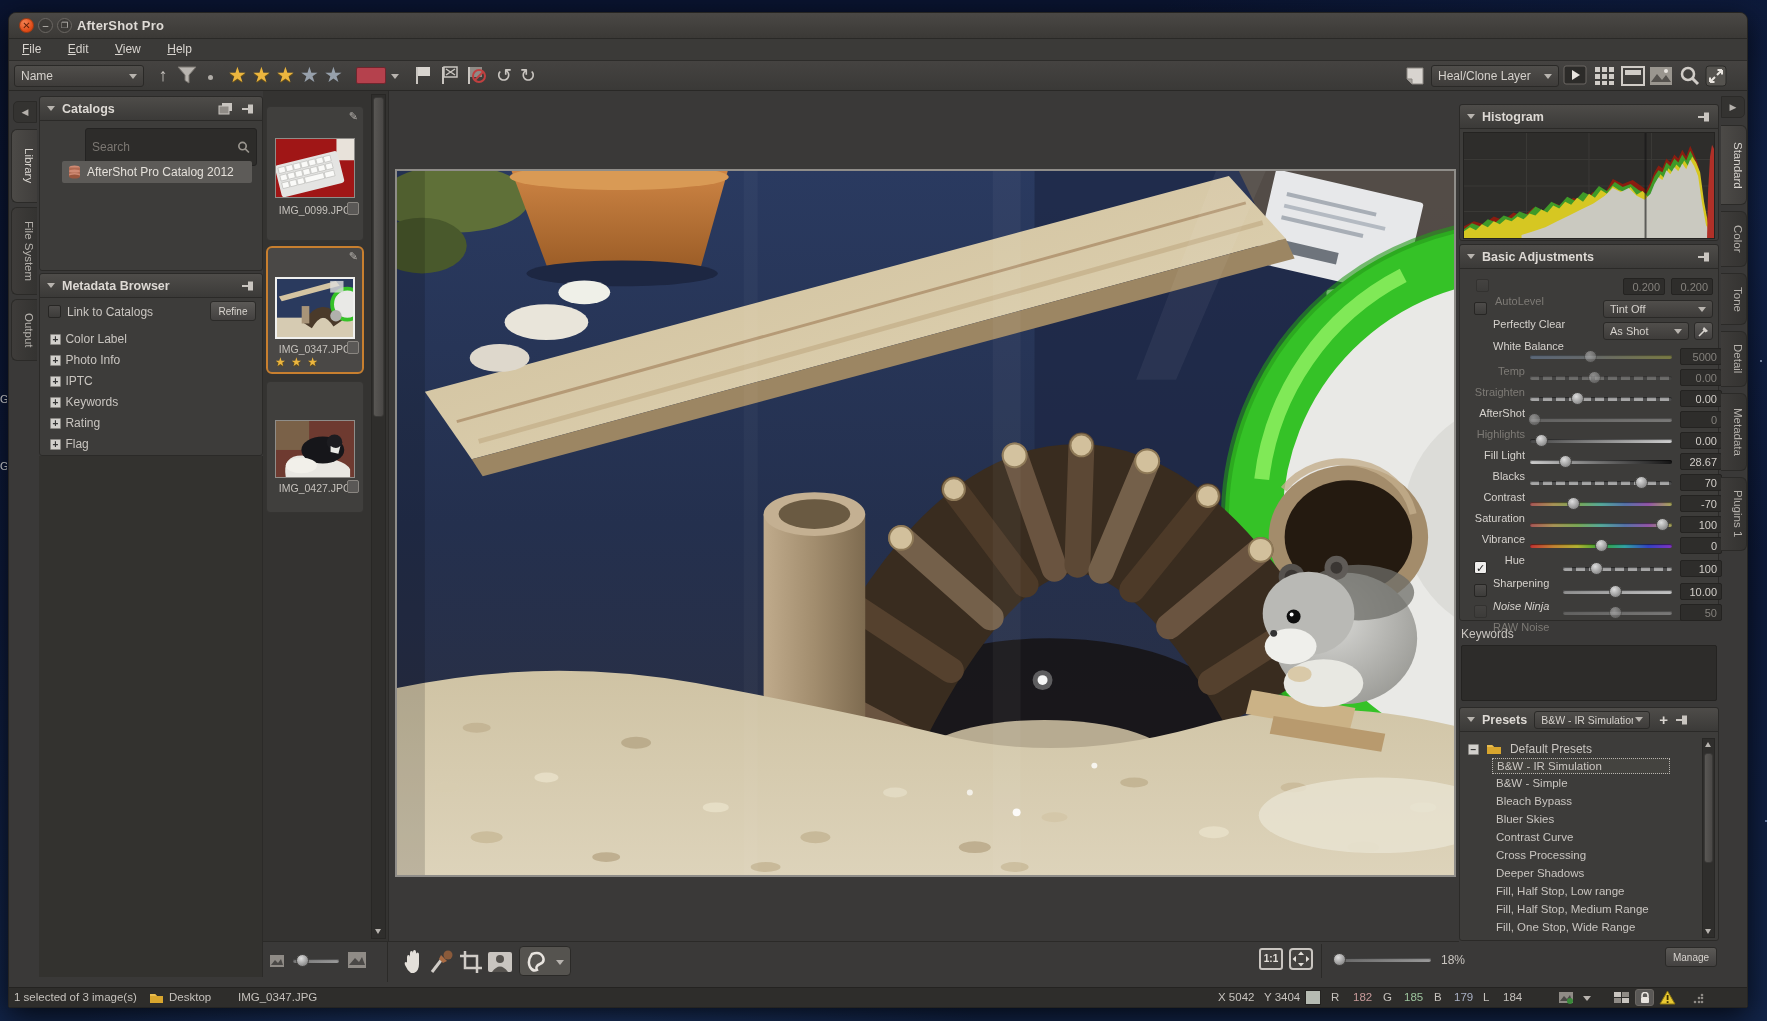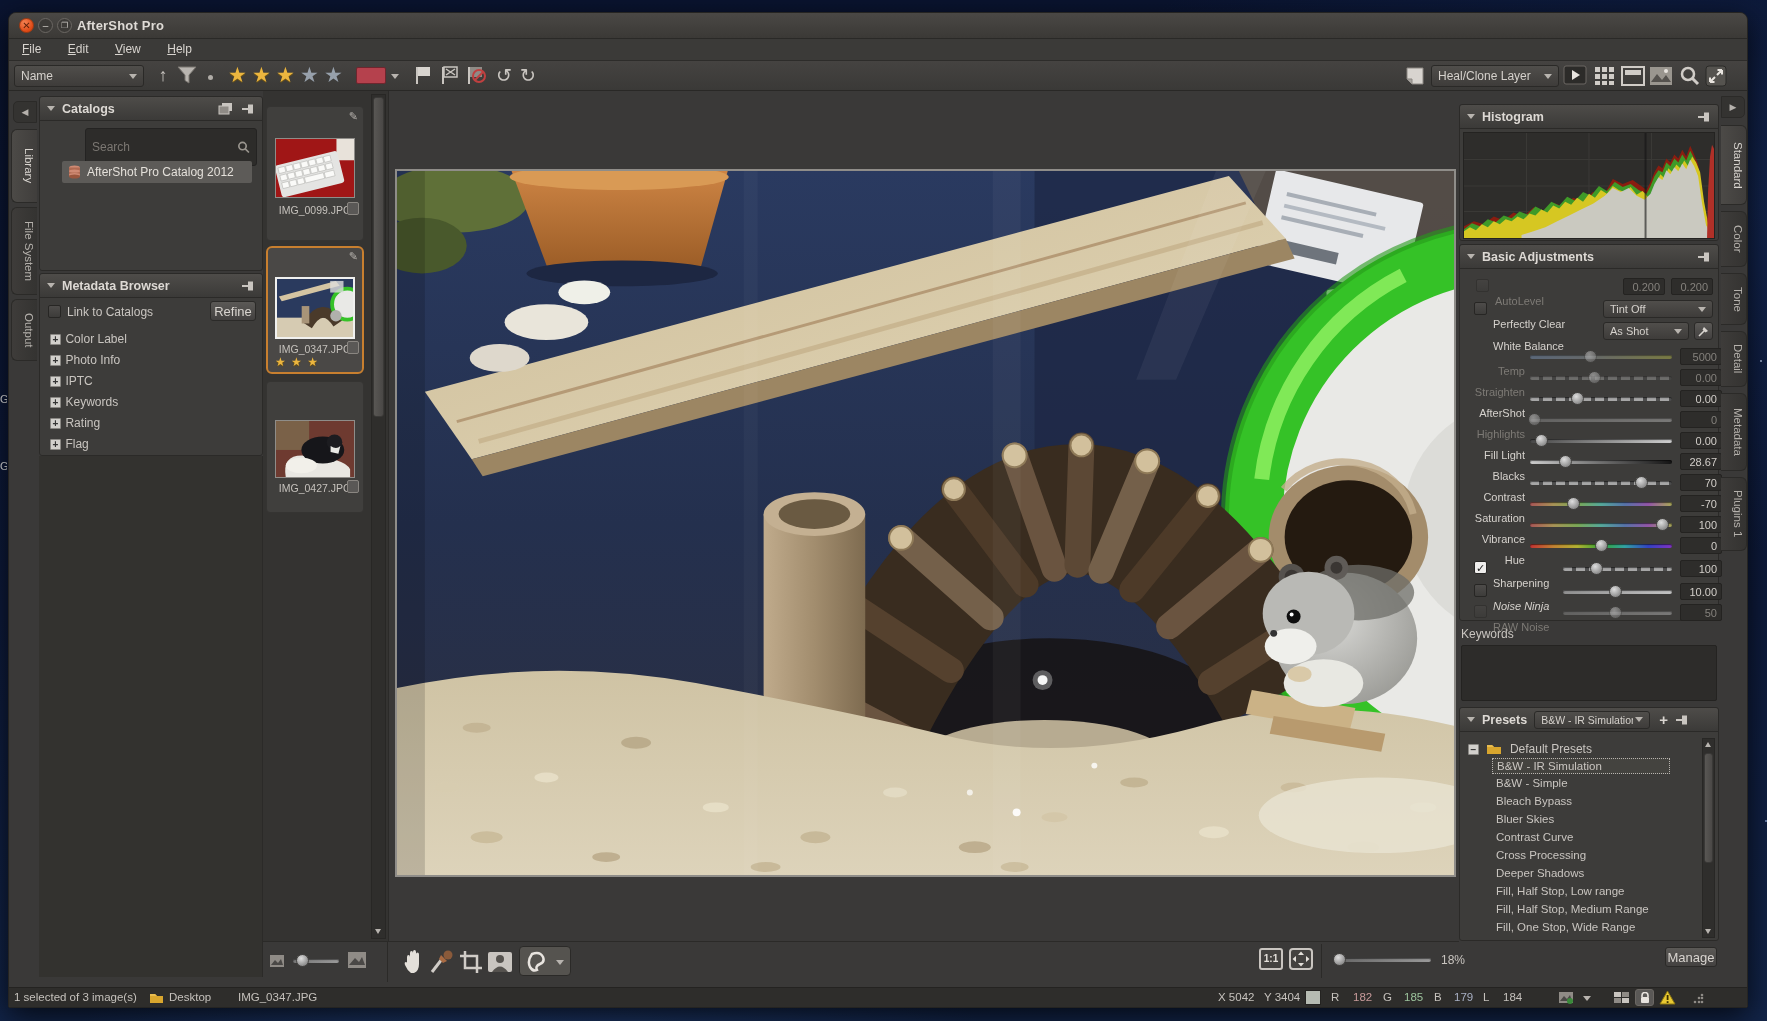--- a/index.html
+++ b/index.html
@@ -62,21 +62,21 @@
   .searchbox input::placeholder { color:#7b7772; }
 
   .cat-item { position:absolute; background:#5d5b58; border-radius:2px; display:flex; align-items:center; gap:6px;
     color:#e4e0da; font-size:12px; padding:0 6px; }
 
   .treelbl { color:#c9c5c0; font-size:12px; }
   .plusbox { display:inline-block; width:11px; height:11px; background:#d2d0cc; color:#333; font-size:10px;
     line-height:10px; text-align:center; border-radius:1px; border:1px solid #8a8884; font-weight:bold; }
 
   .btn { background:linear-gradient(#5b5956,#434140); border:1px solid #2b2a28; border-radius:3px;
-    color:#d8d4cf; font-size:13px; text-align:center; }
+    color:#d8d4cf; font-size:10px; text-align:center; }
 
   .cb { position:absolute; width:13px; height:13px; border-radius:2px;
     background:linear-gradient(#4e4c4a,#3d3c3a); border:1px solid #272624; }
   .cb.checked { background:#efeeec; color:#222; font-size:11px; font-weight:bold; line-height:12px; text-align:center; }
   .cb.dis { opacity:.45; }
 
   .adjrow { position:absolute; left:8px; width:244px; height:20px; }
   .adjlbl { position:absolute; top:18px; font-size:11px; color:#d6d2cd; }
   .adjlbl.r { left:0; width:57px; text-align:right; }
   .adjlbl.dis { color:#7d7a75; }

